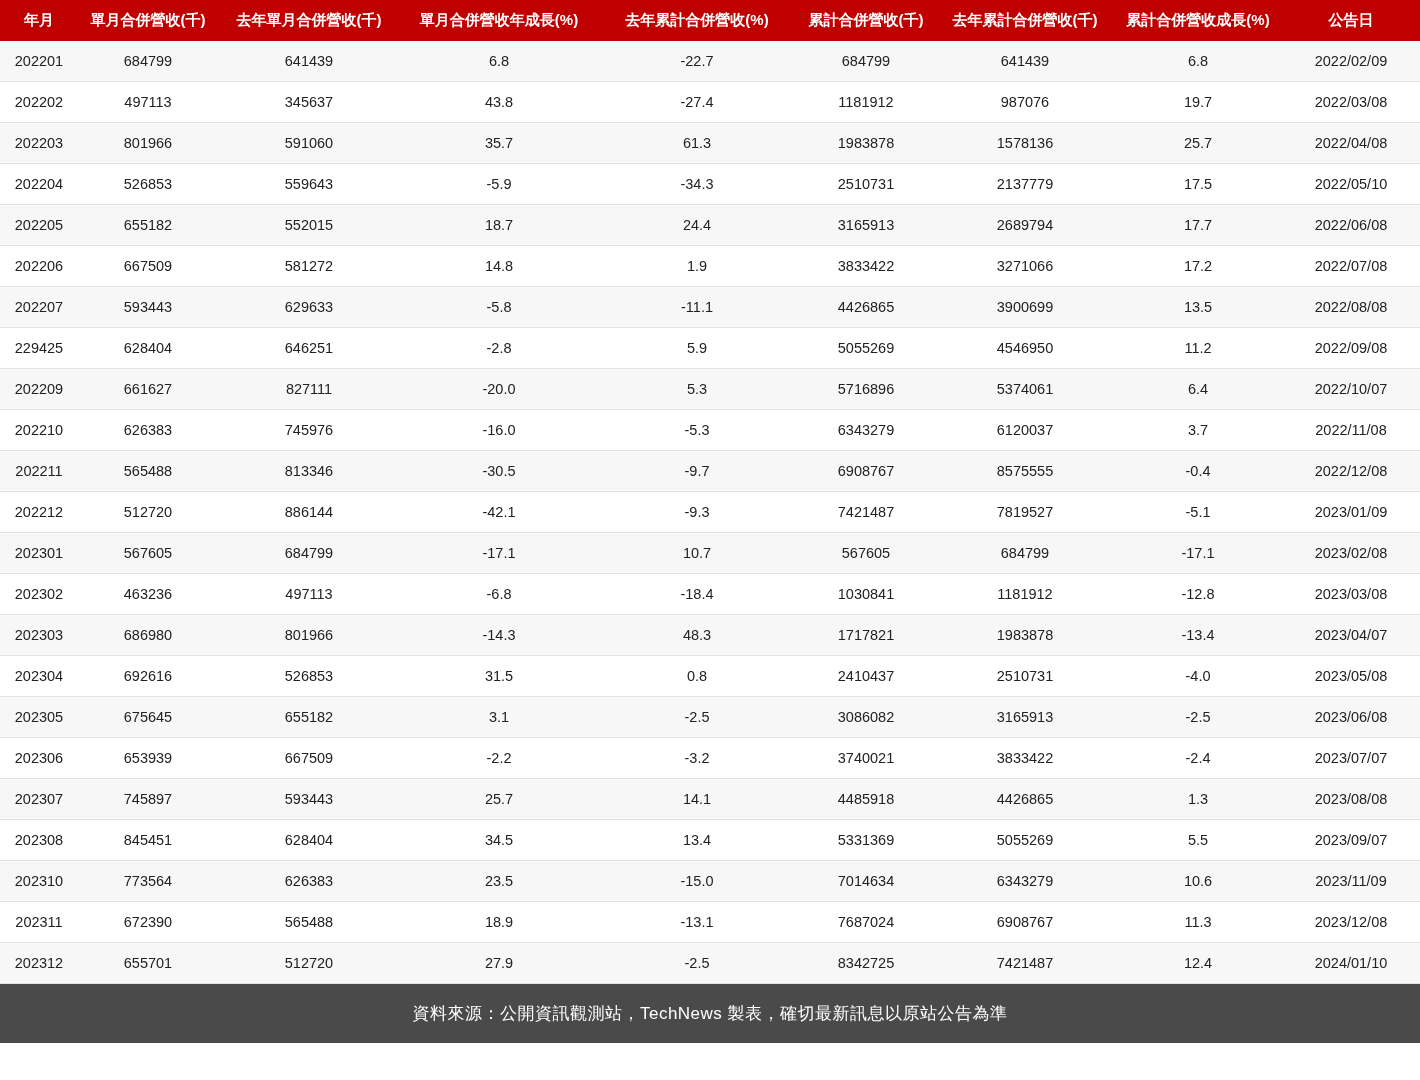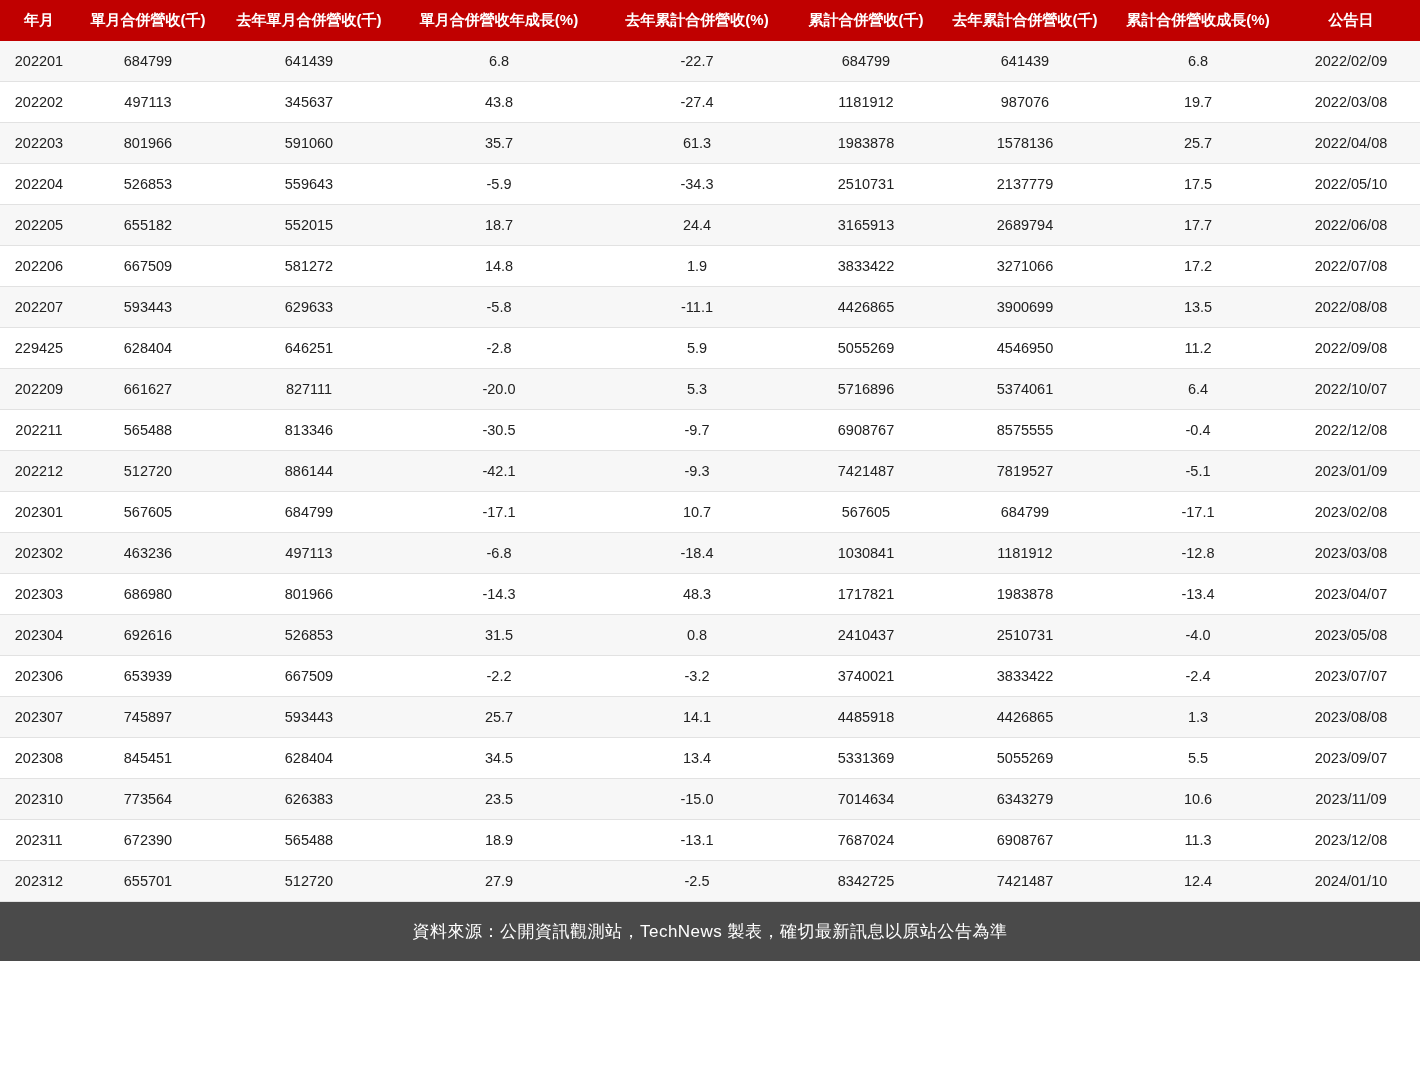--- a/index.html
+++ b/index.html
@@ -231,20 +231,31 @@
           <td>661627</td>
           <td>827111</td>
           <td>-20.0</td>
           <td>5.3</td>
           <td>5716896</td>
           <td>5374061</td>
           <td>6.4</td>
           <td>2022/10/07</td>
         </tr>
         <tr>
+          <td>202210</td>
+          <td>626383</td>
+          <td>745976</td>
+          <td>-16.0</td>
+          <td>-5.3</td>
+          <td>6343279</td>
+          <td>6120037</td>
+          <td>3.7</td>
+          <td>2022/11/08</td>
+        </tr>
+        <tr>
           <td>202211</td>
           <td>565488</td>
           <td>813346</td>
           <td>-30.5</td>
           <td>-9.7</td>
           <td>6908767</td>
           <td>8575555</td>
           <td>-0.4</td>
           <td>2022/12/08</td>
         </tr>
@@ -297,20 +308,31 @@
           <td>692616</td>
           <td>526853</td>
           <td>31.5</td>
           <td>0.8</td>
           <td>2410437</td>
           <td>2510731</td>
           <td>-4.0</td>
           <td>2023/05/08</td>
         </tr>
         <tr>
+          <td>202305</td>
+          <td>675645</td>
+          <td>655182</td>
+          <td>3.1</td>
+          <td>-2.5</td>
+          <td>3086082</td>
+          <td>3165913</td>
+          <td>-2.5</td>
+          <td>2023/06/08</td>
+        </tr>
+        <tr>
           <td>202306</td>
           <td>653939</td>
           <td>667509</td>
           <td>-2.2</td>
           <td>-3.2</td>
           <td>3740021</td>
           <td>3833422</td>
           <td>-2.4</td>
           <td>2023/07/07</td>
         </tr>

